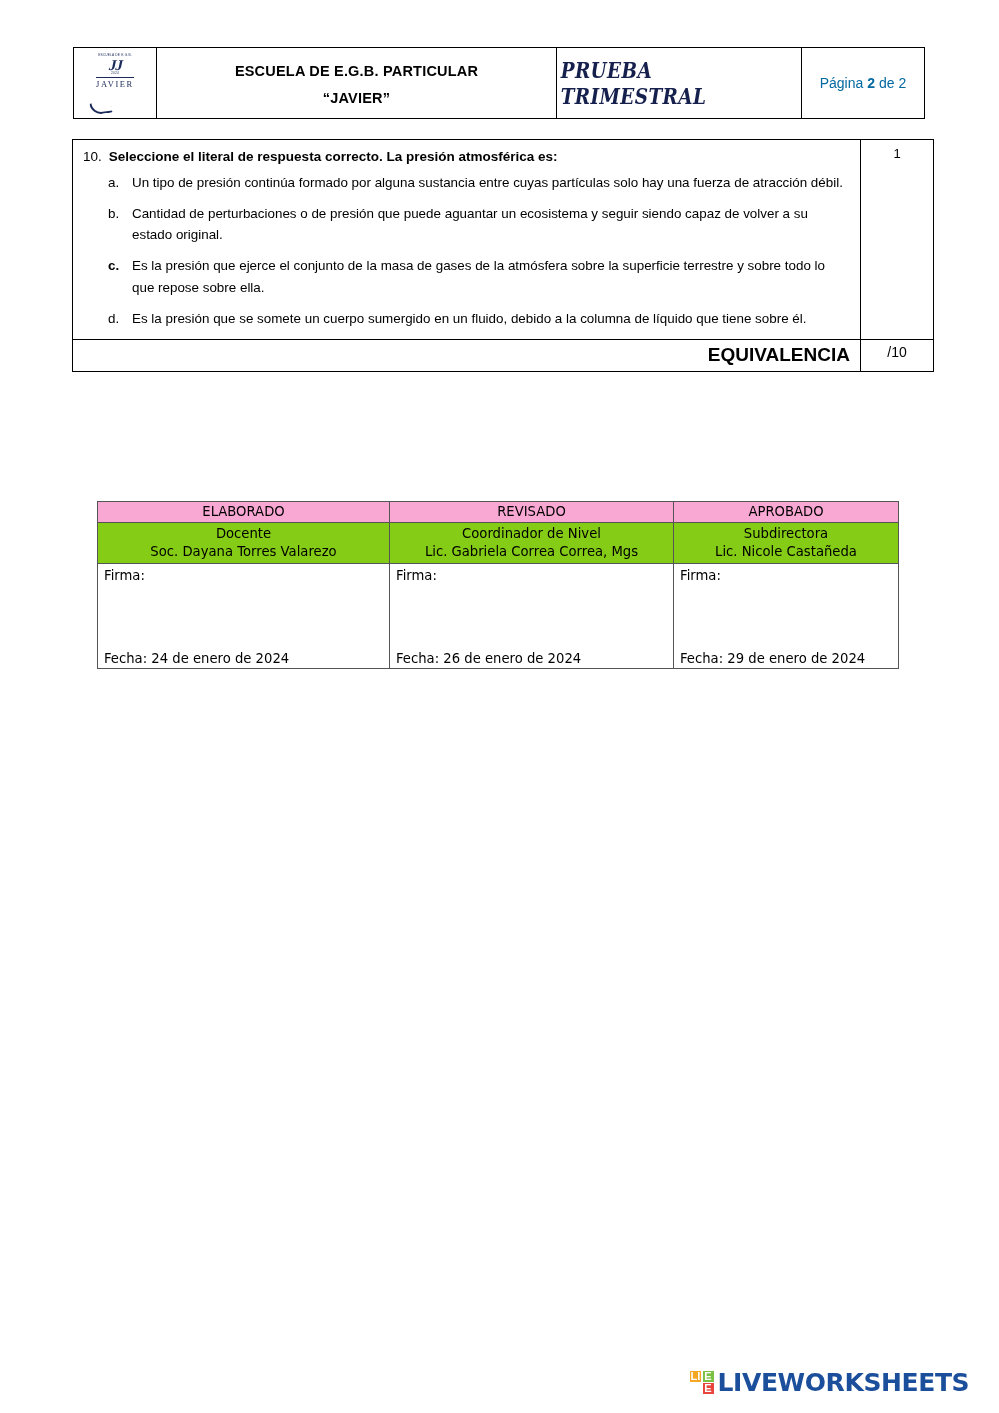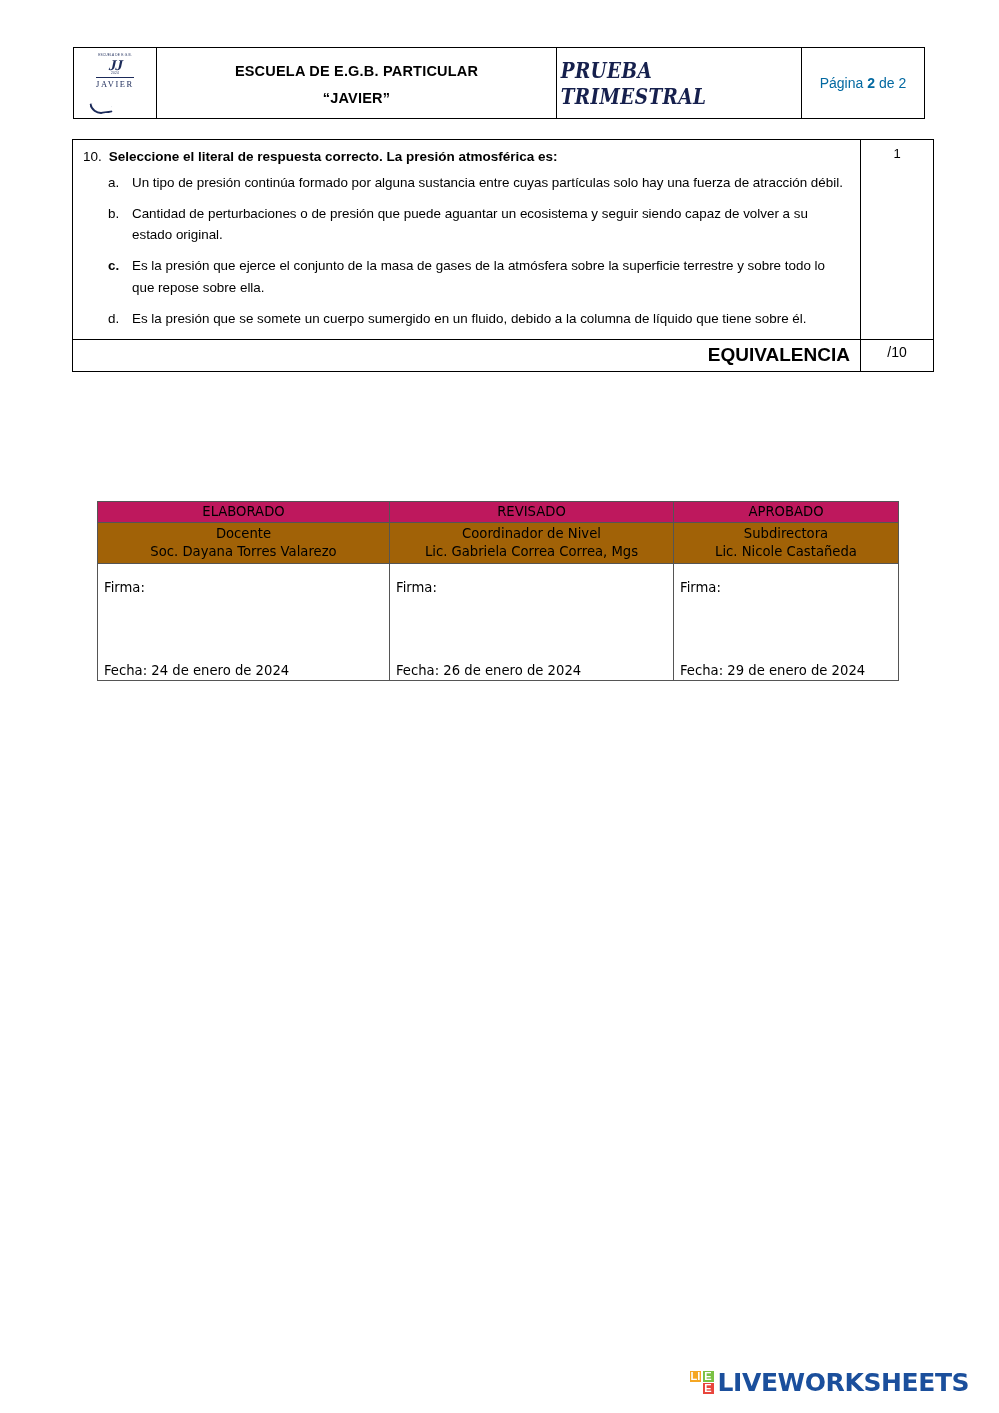--- a/index.html
+++ b/index.html
@@ -209,35 +209,35 @@
     border-collapse: collapse;
     font-family: "DejaVu Sans", sans-serif;
   }
   .sigtable td {
     border: 1px solid #555;
     font-size: 13.2px;
     padding: 2px 6px;
     vertical-align: top;
   }
   .sigtable tr.head td {
-    background: #be185d;
+    background: #f9a8d4;
     text-align: center;
     font-weight: normal;
     padding: 2px 4px 3px;
   }
   .sigtable tr.role td {
-    background: #a16207;
+    background: #84cc16;
     text-align: center;
     line-height: 1.35;
     padding-bottom: 2px;
   }
   .sigtable tr.firma td {
     height: 98px;
     position: relative;
-    padding-top: 16px;
+    padding-top: 4px;
   }
   .firma-cell {
     height: 100%;
     display: flex;
     flex-direction: column;
     justify-content: space-between;
     min-height: 92px;
   }
   .col-a { width: 283px; }
   .col-b { width: 275px; }

